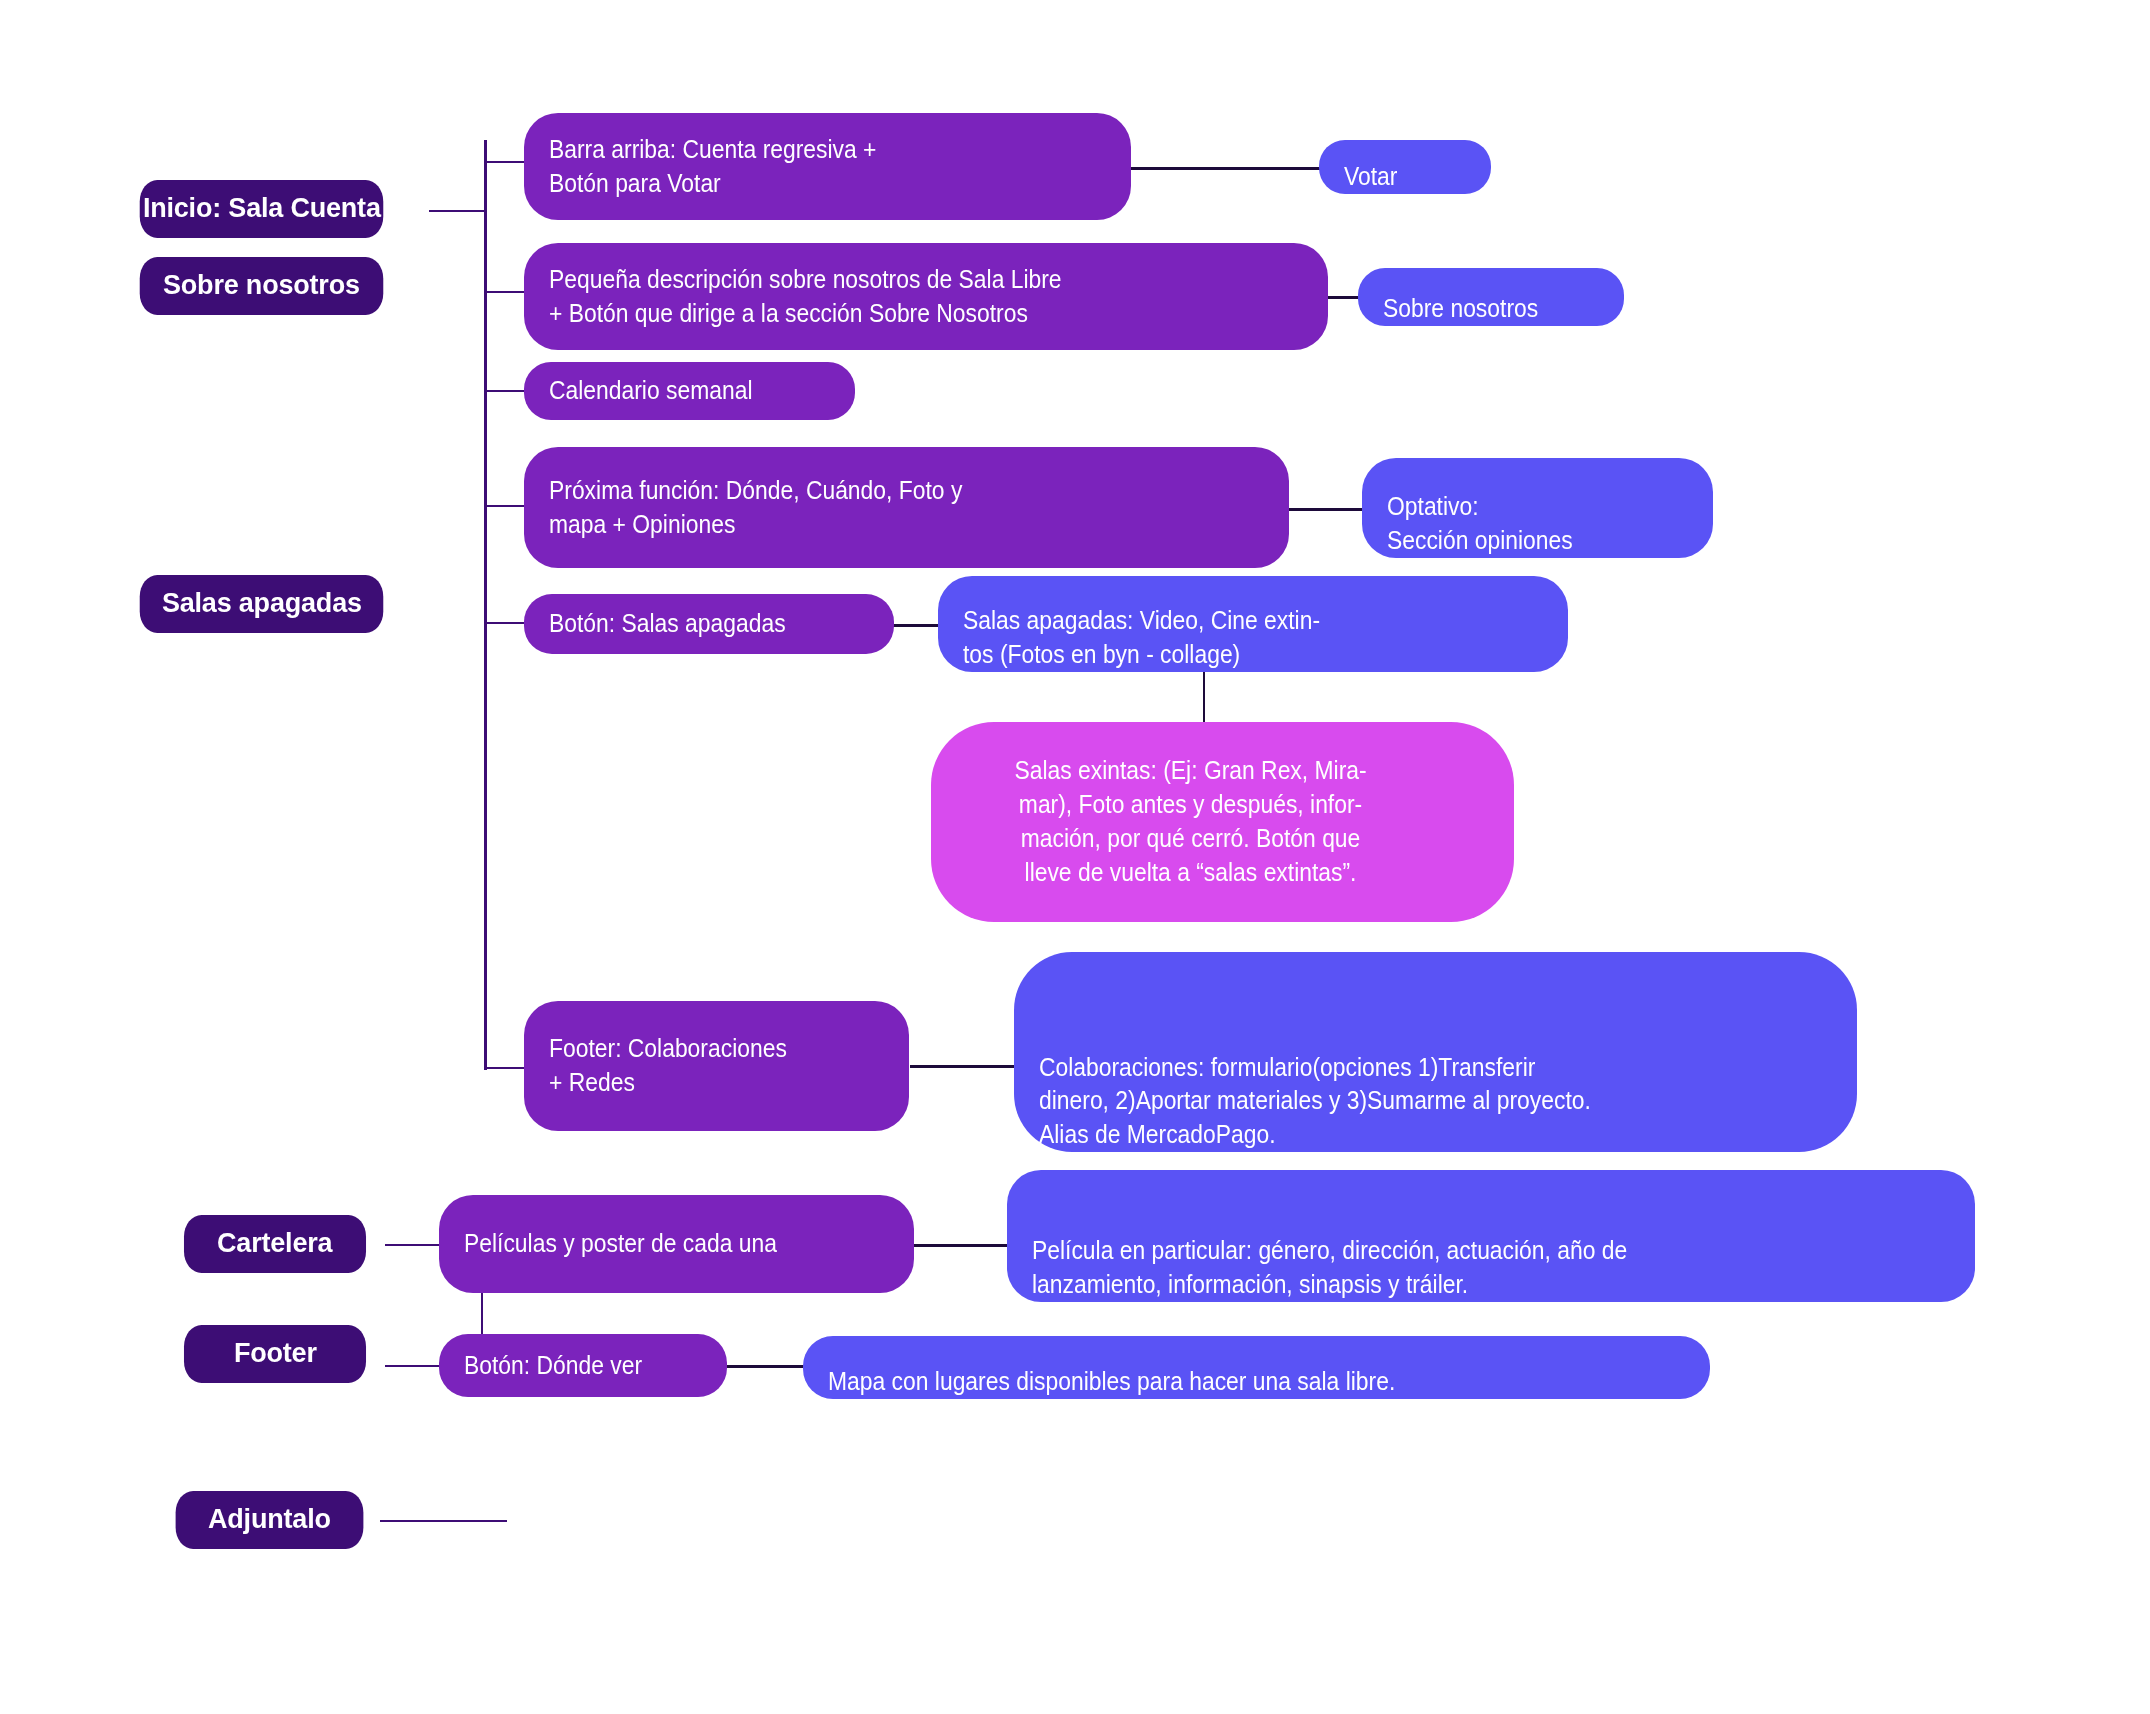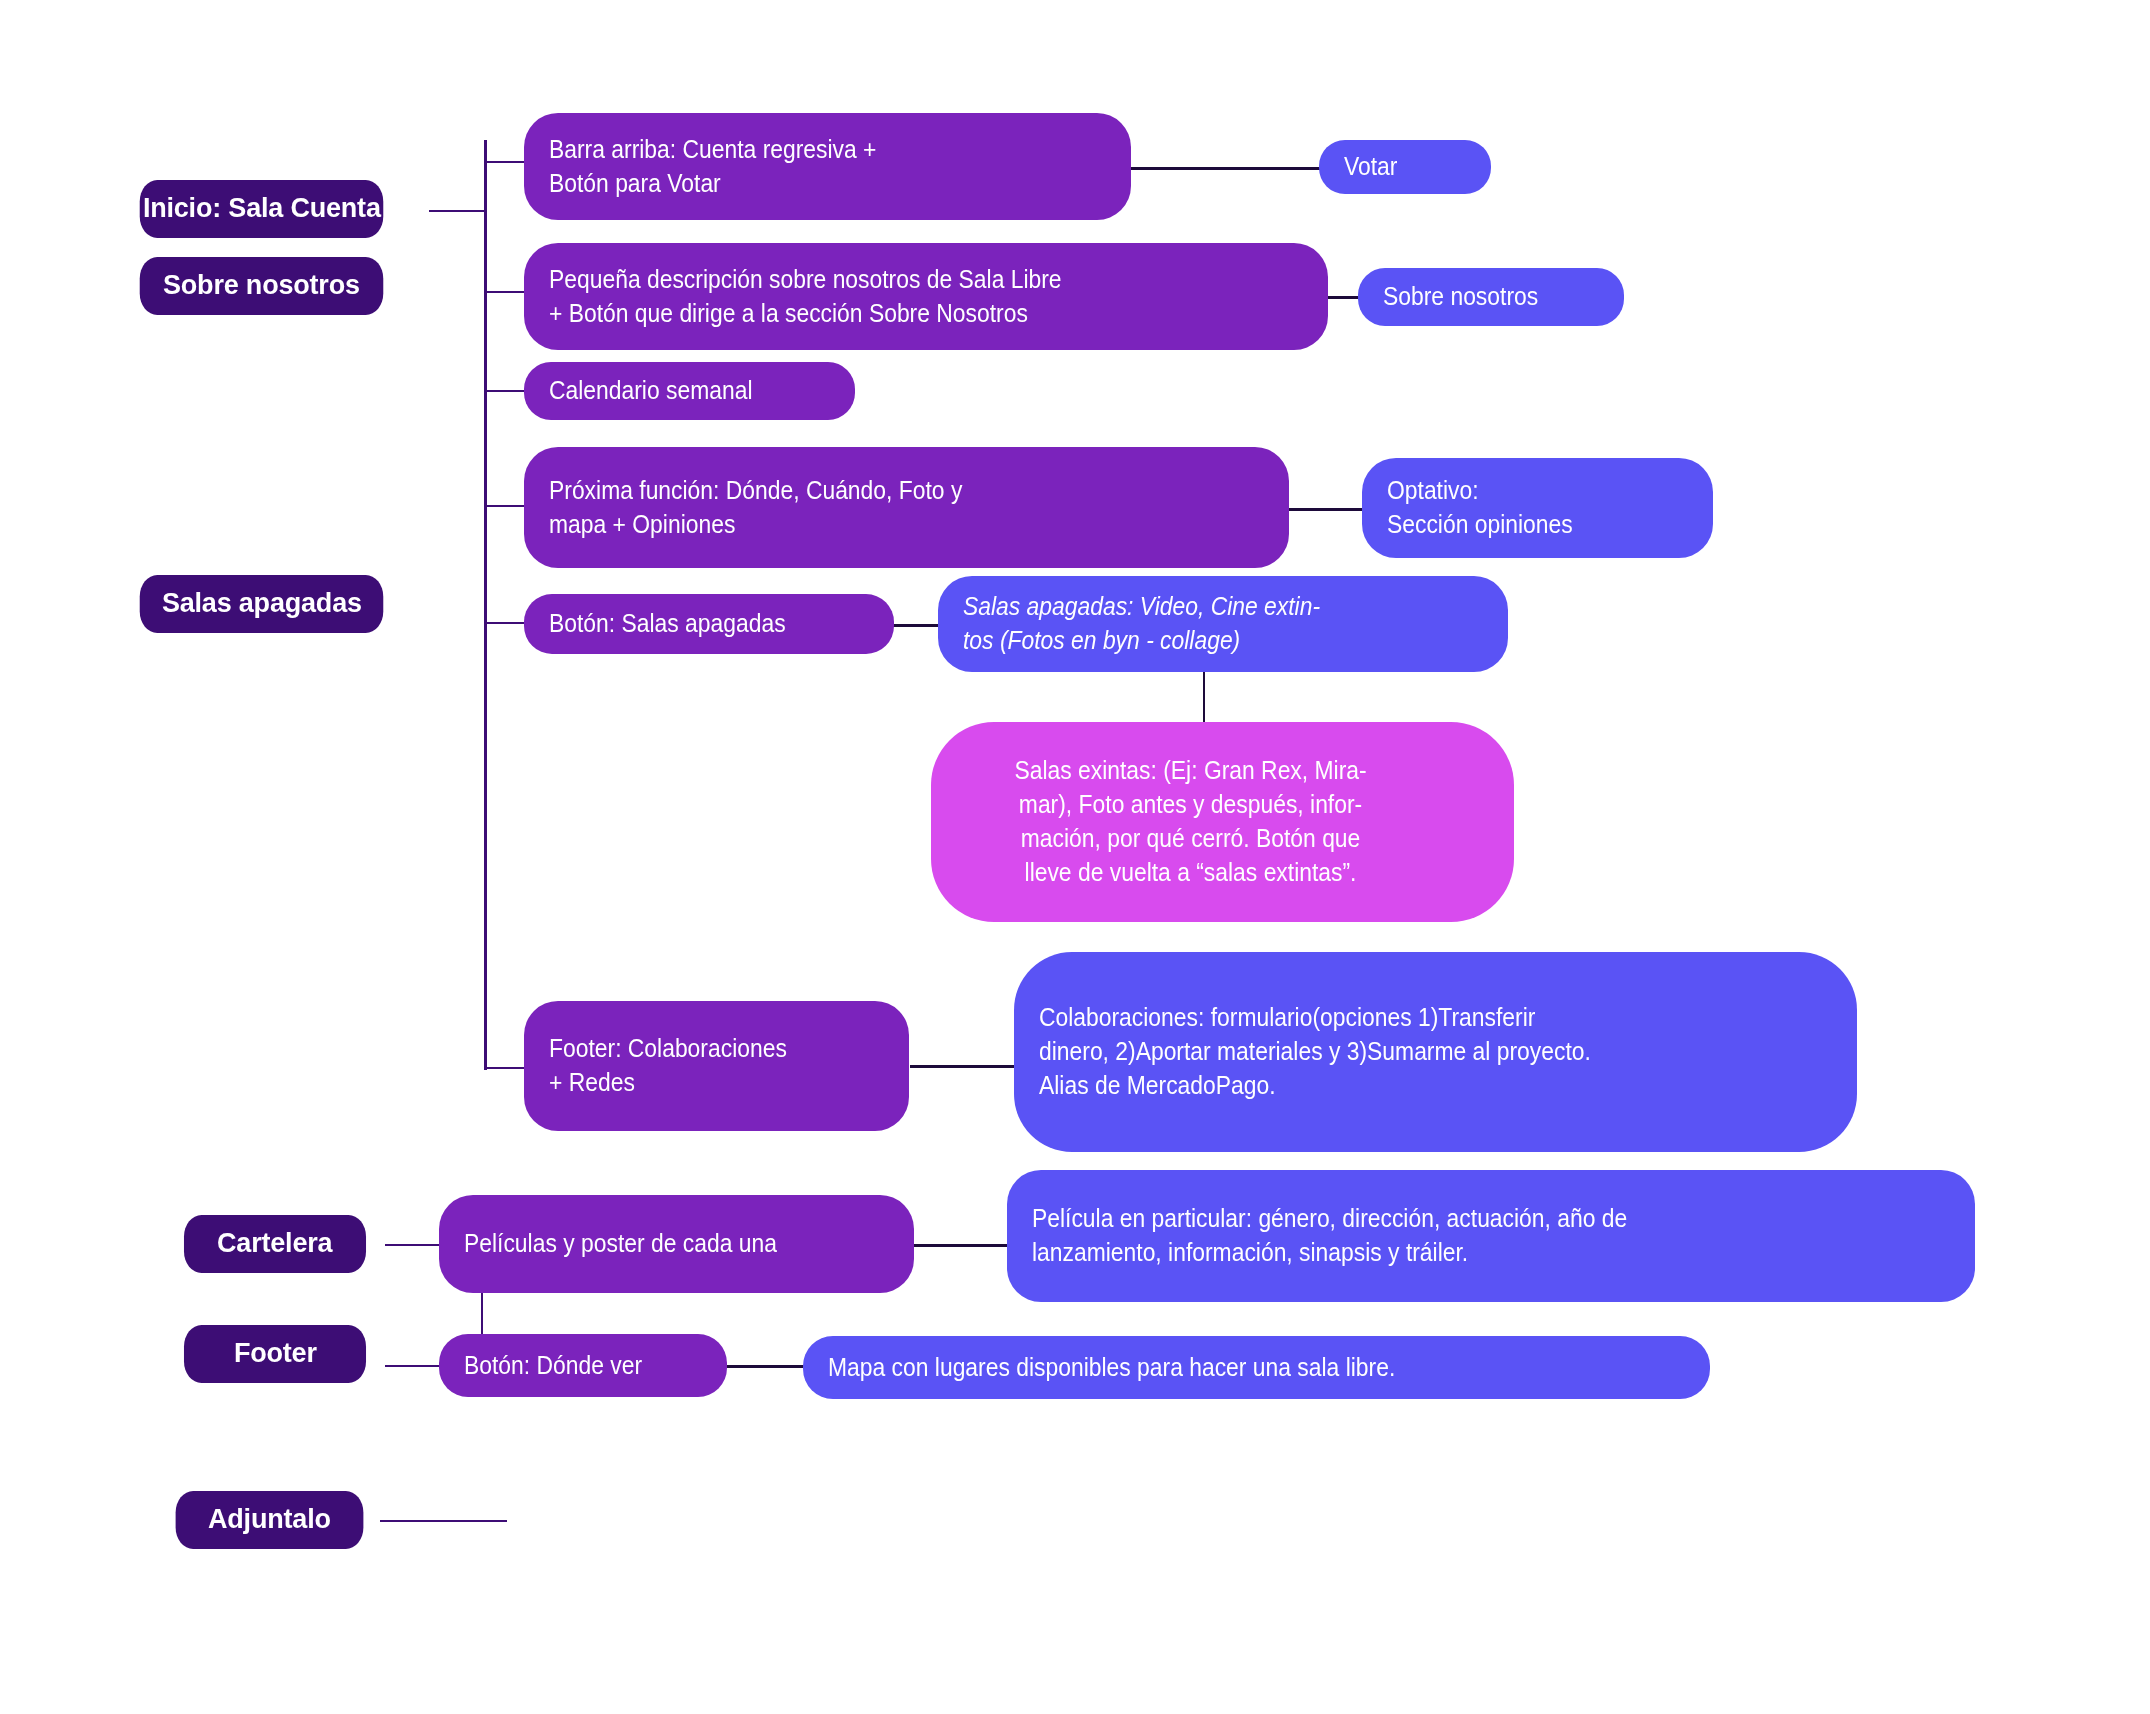--- a/index.html
+++ b/index.html
@@ -37,20 +37,21 @@
     border-radius:34px;
     font-size:26px;
     padding:15px 25px;
   }
   
   .blue{
     background:#5a53f5;
     border-radius:34px;
     font-size:26px;
     padding:0 25px;
+    align-items:flex-end;
   }
   
   .magenta{
     background:#d84bee;
     border-radius:44px;
     font-size:26px;
     padding:0 25px;
   }
   .node .txt{
     display:block;
@@ -163,21 +164,21 @@
 
   <div class="node blue" style="left:1358px;top:268px;width:266px;height:58px;border-radius:27px;">
     <span class="txt">Sobre nosotros</span>
   </div>
 
   <div class="node blue" style="left:1362px;top:458px;width:351px;height:100px;">
     <span class="txt">Optativo:
 Sección opiniones</span>
   </div>
 
-  <div class="node blue" style="left:938px;top:576px;width:570px;height:96px;font-style:italic;">
+  <div class="node blue" style="left:938px;top:576px;width:630px;height:96px;">
     <span class="txt">Salas apagadas: Video, Cine extin-
 tos (Fotos en byn - collage)</span>
   </div>
 
   <div class="node blue" style="left:1014px;top:952px;width:843px;height:200px;border-radius:58px;">
     <span class="txt">Colaboraciones: formulario(opciones 1)Transferir
 dinero, 2)Aportar materiales y 3)Sumarme al proyecto.
 Alias de MercadoPago.</span>
   </div>
 

